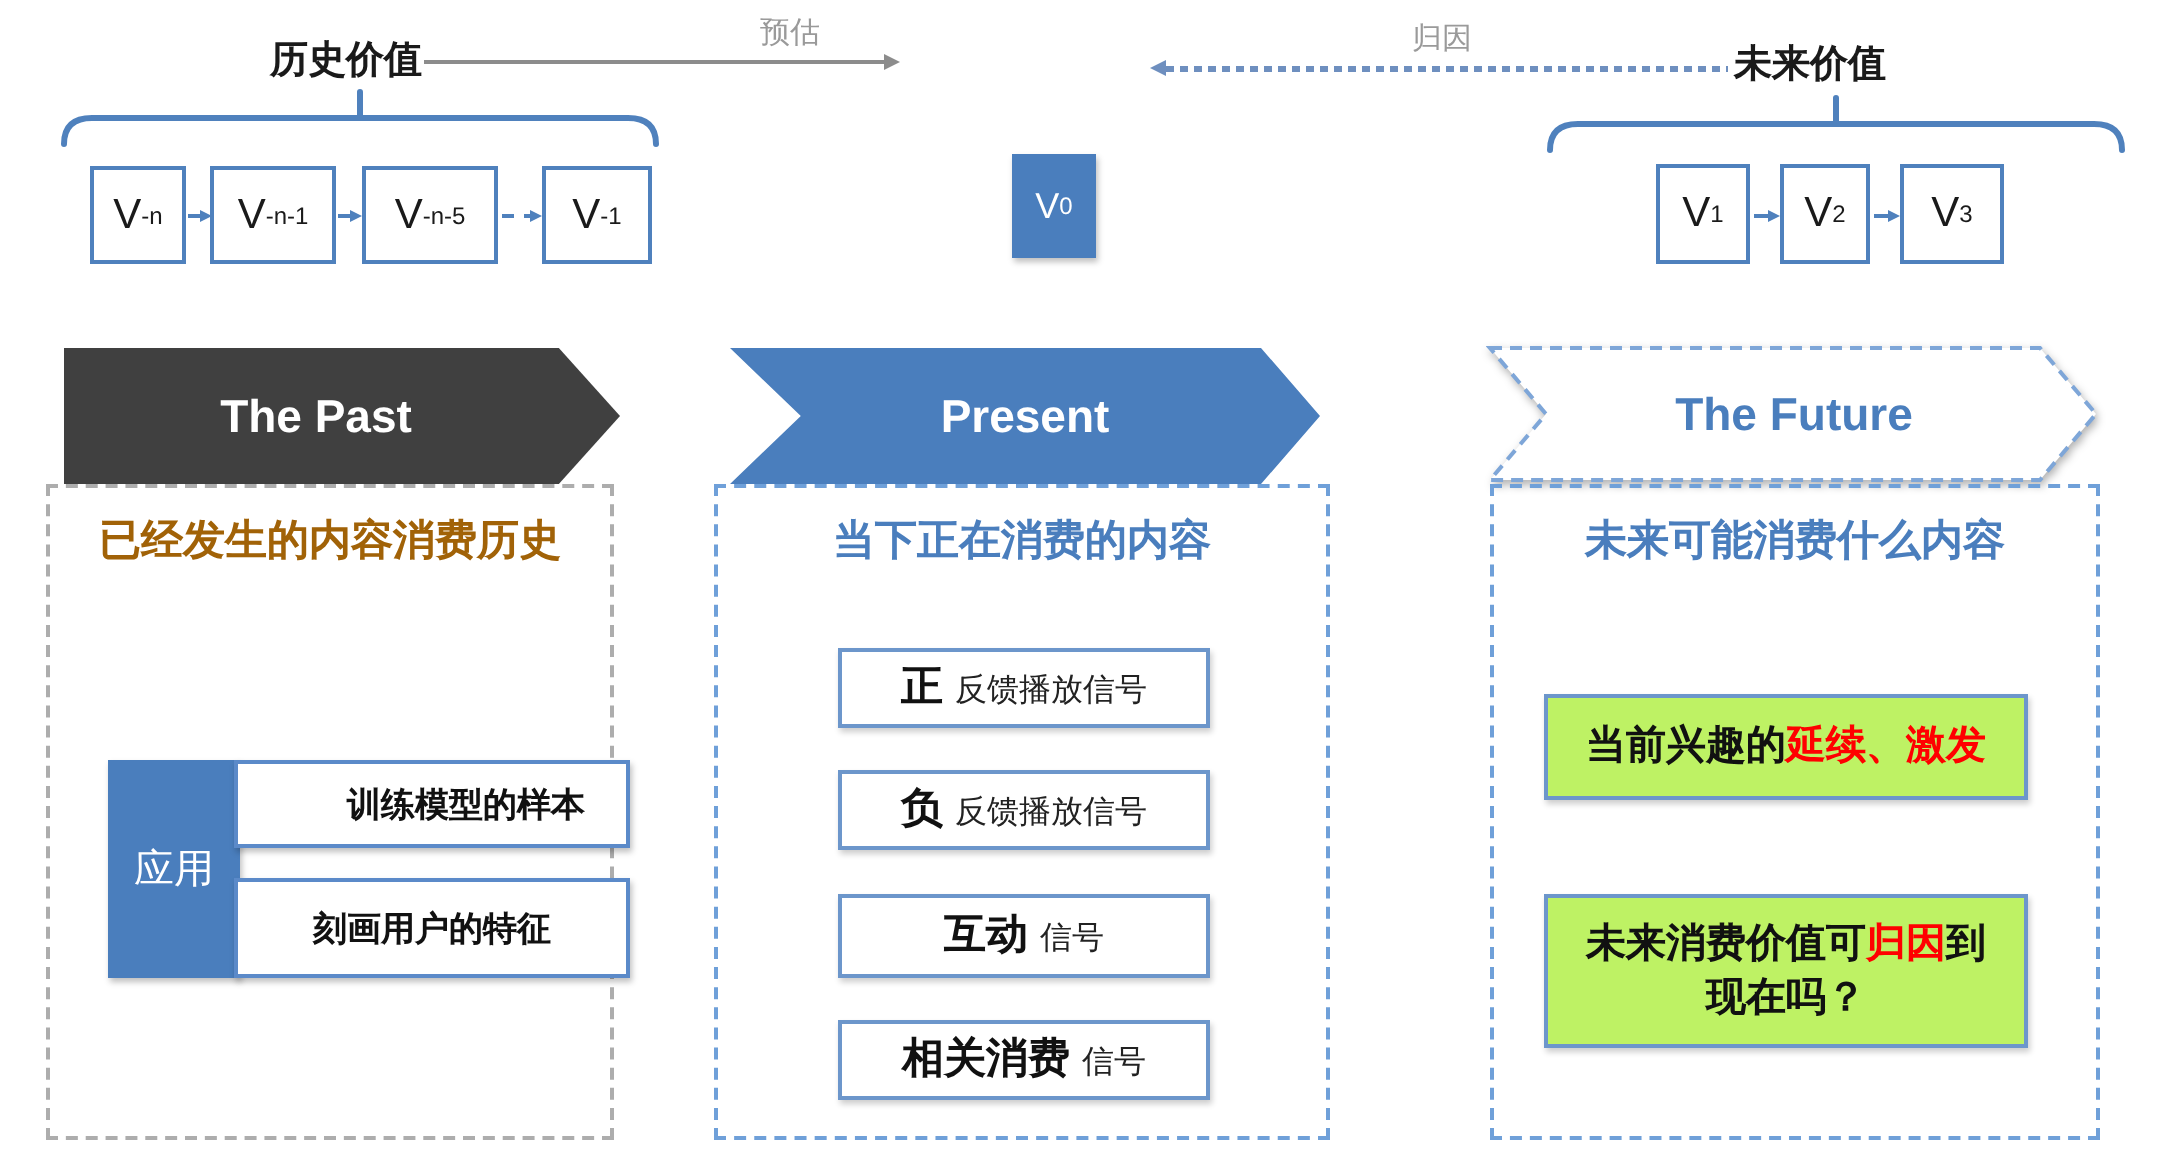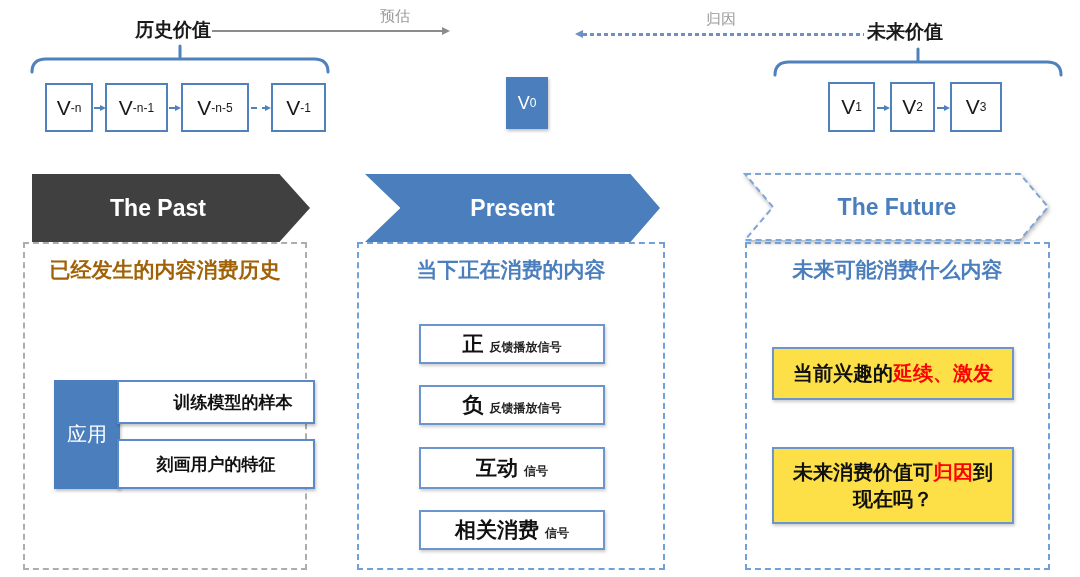--- a/index.html
+++ b/index.html
@@ -58,27 +58,27 @@
     font-size:20px;display:flex;align-items:center;justify-content:center;box-shadow:1px 2px 3px rgba(0,0,0,.25);}
   .item-box{position:absolute;left:92px;width:198px;background:#fff;border:2px solid #5B8AC9;box-sizing:border-box;
     box-shadow:1px 2px 3px rgba(0,0,0,.25);display:flex;align-items:center;justify-content:center;
     font-size:17px;font-weight:700;color:#111;z-index:1;}
   .item-1{top:136px;height:44px;padding-left:34px;}
   .item-2{top:195px;height:50px;}
   
   .signal-box{position:absolute;left:60px;width:186px;background:#fff;border:2px solid #6C96CB;box-sizing:border-box;
     box-shadow:1px 2px 3px rgba(0,0,0,.2);text-align:center;white-space:nowrap;}
   .signal-box .em{font-size:21px;font-weight:800;color:#111;}
-  .signal-box .rest{font-size:12px;font-weight:700;color:#222;margin-left:6px;}
+  .signal-box .rest{font-size:16px;font-weight:400;color:#222;margin-left:6px;}
   .sig-1{top:80px;height:40px;line-height:36px;}
   .sig-2{top:141px;height:40px;line-height:36px;}
   .sig-3{top:203px;height:42px;line-height:38px;}
   .sig-4{top:266px;height:40px;line-height:36px;}
   
-  .future-card{position:absolute;left:25px;width:242px;background:#fde047;border:2px solid #6C96CB;box-sizing:border-box;
+  .future-card{position:absolute;left:25px;width:242px;background:#bef264;border:2px solid #6C96CB;box-sizing:border-box;
     box-shadow:1px 2px 3px rgba(0,0,0,.2);display:flex;align-items:center;justify-content:center;
     font-size:20px;font-weight:800;color:#111;text-align:center;line-height:1.35;}
   .card-1{top:103px;height:53px;}
   .card-2{top:203px;height:77px;}
   .future-card .inner{width:214px;}
   .red{color:#FF0000;}
 </style>
 </head>
 <body>
 

